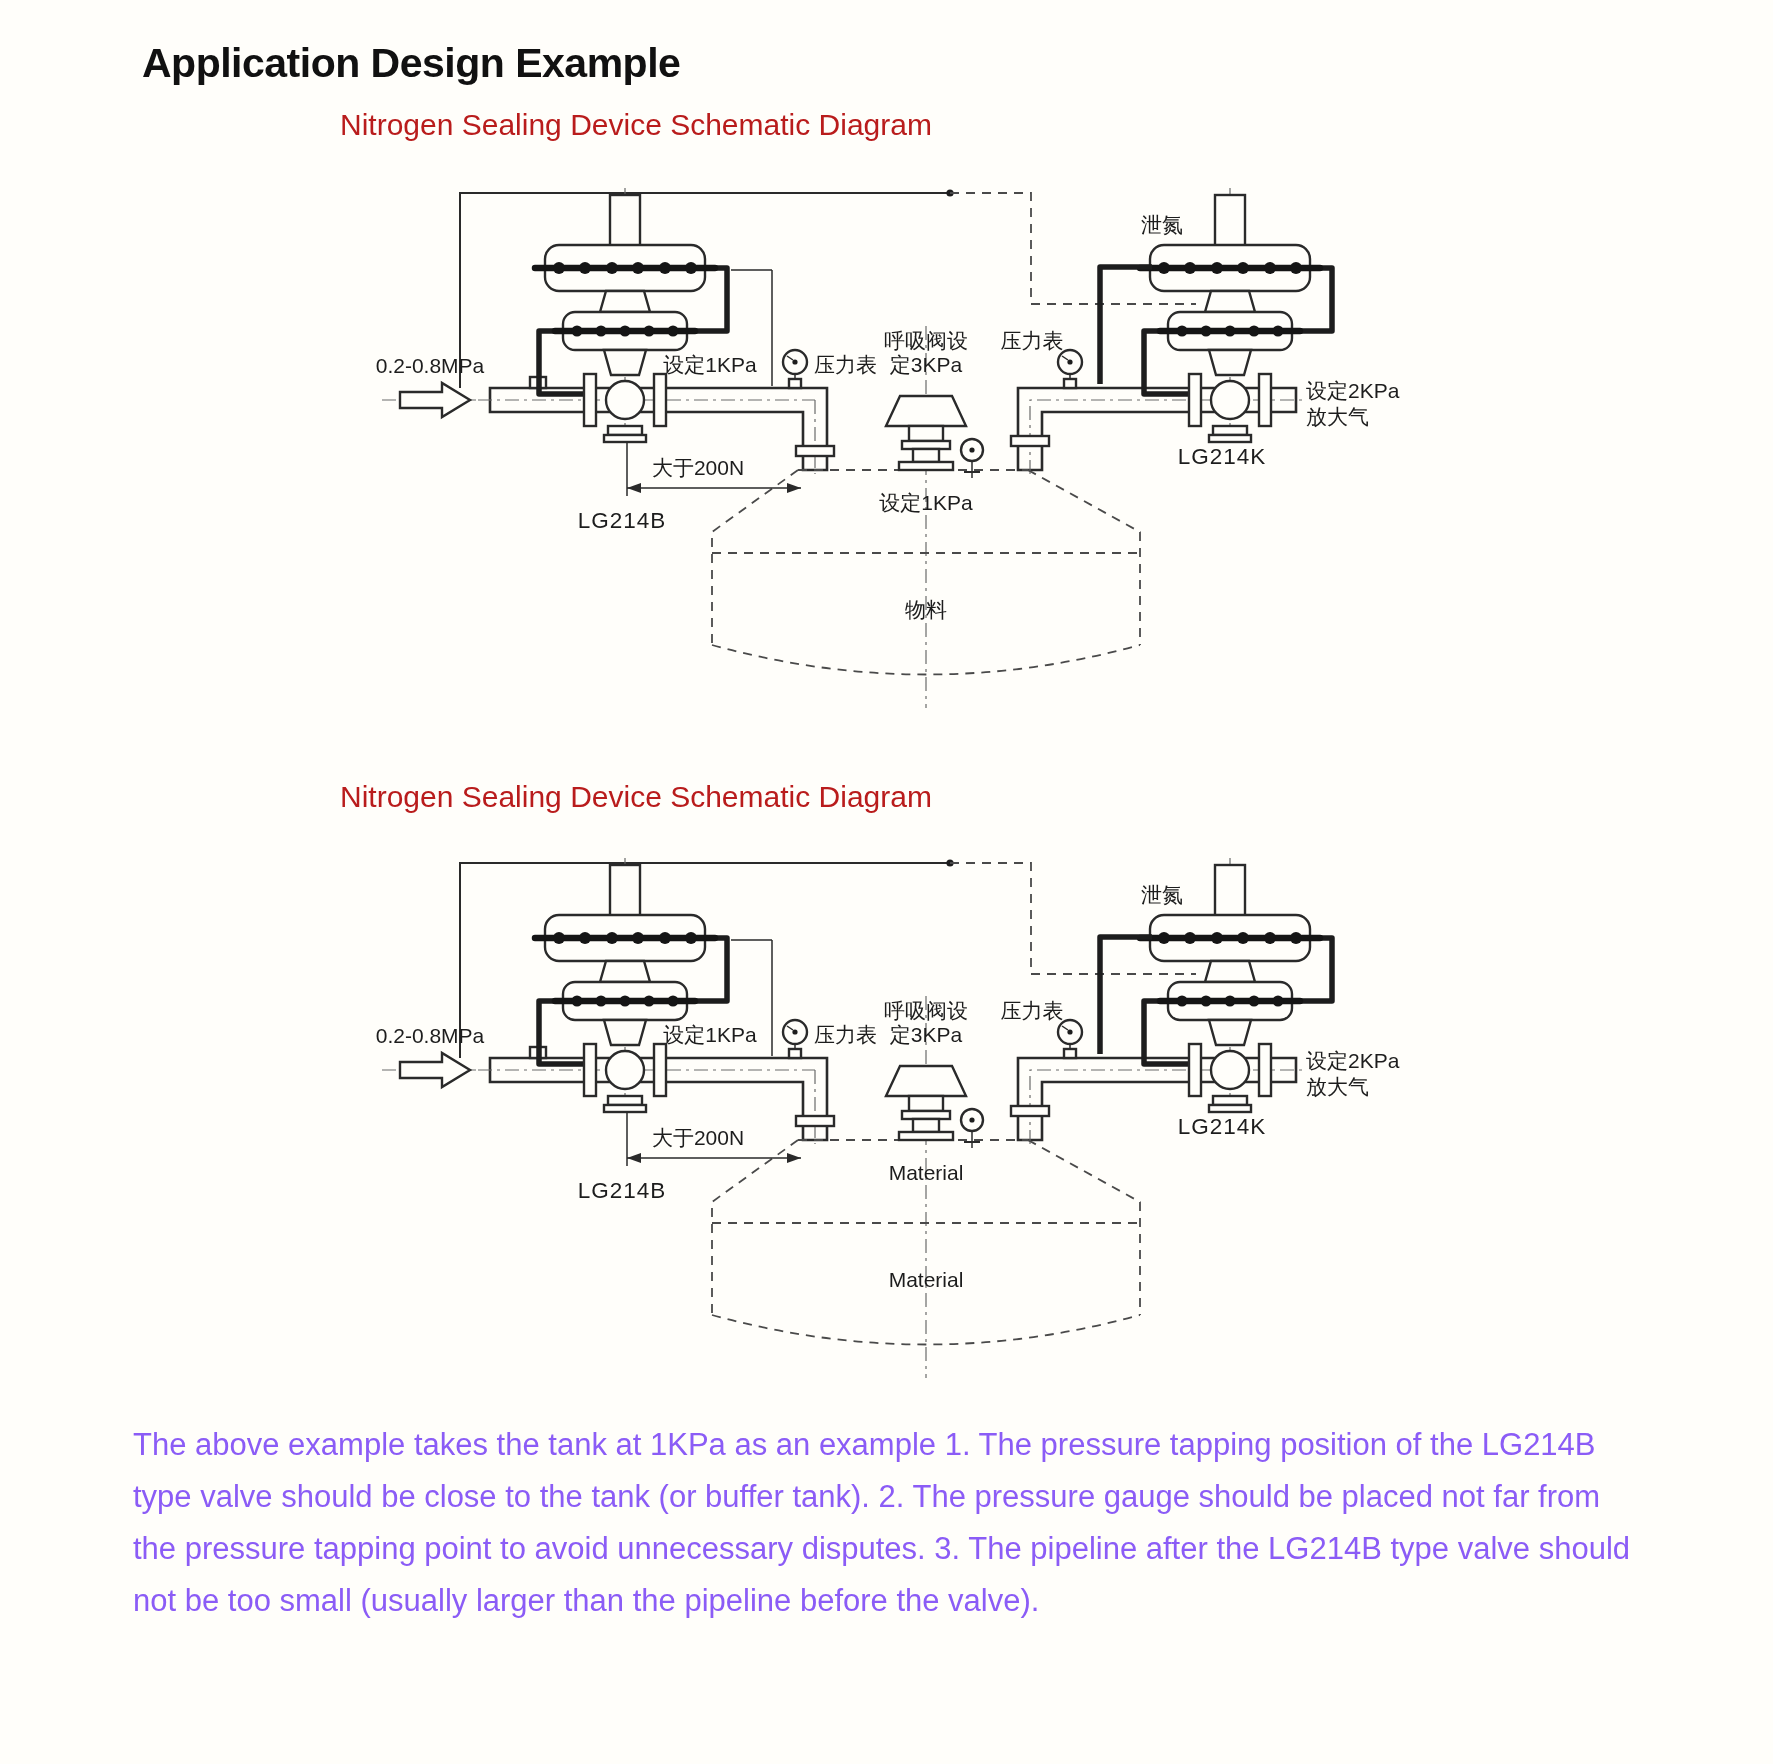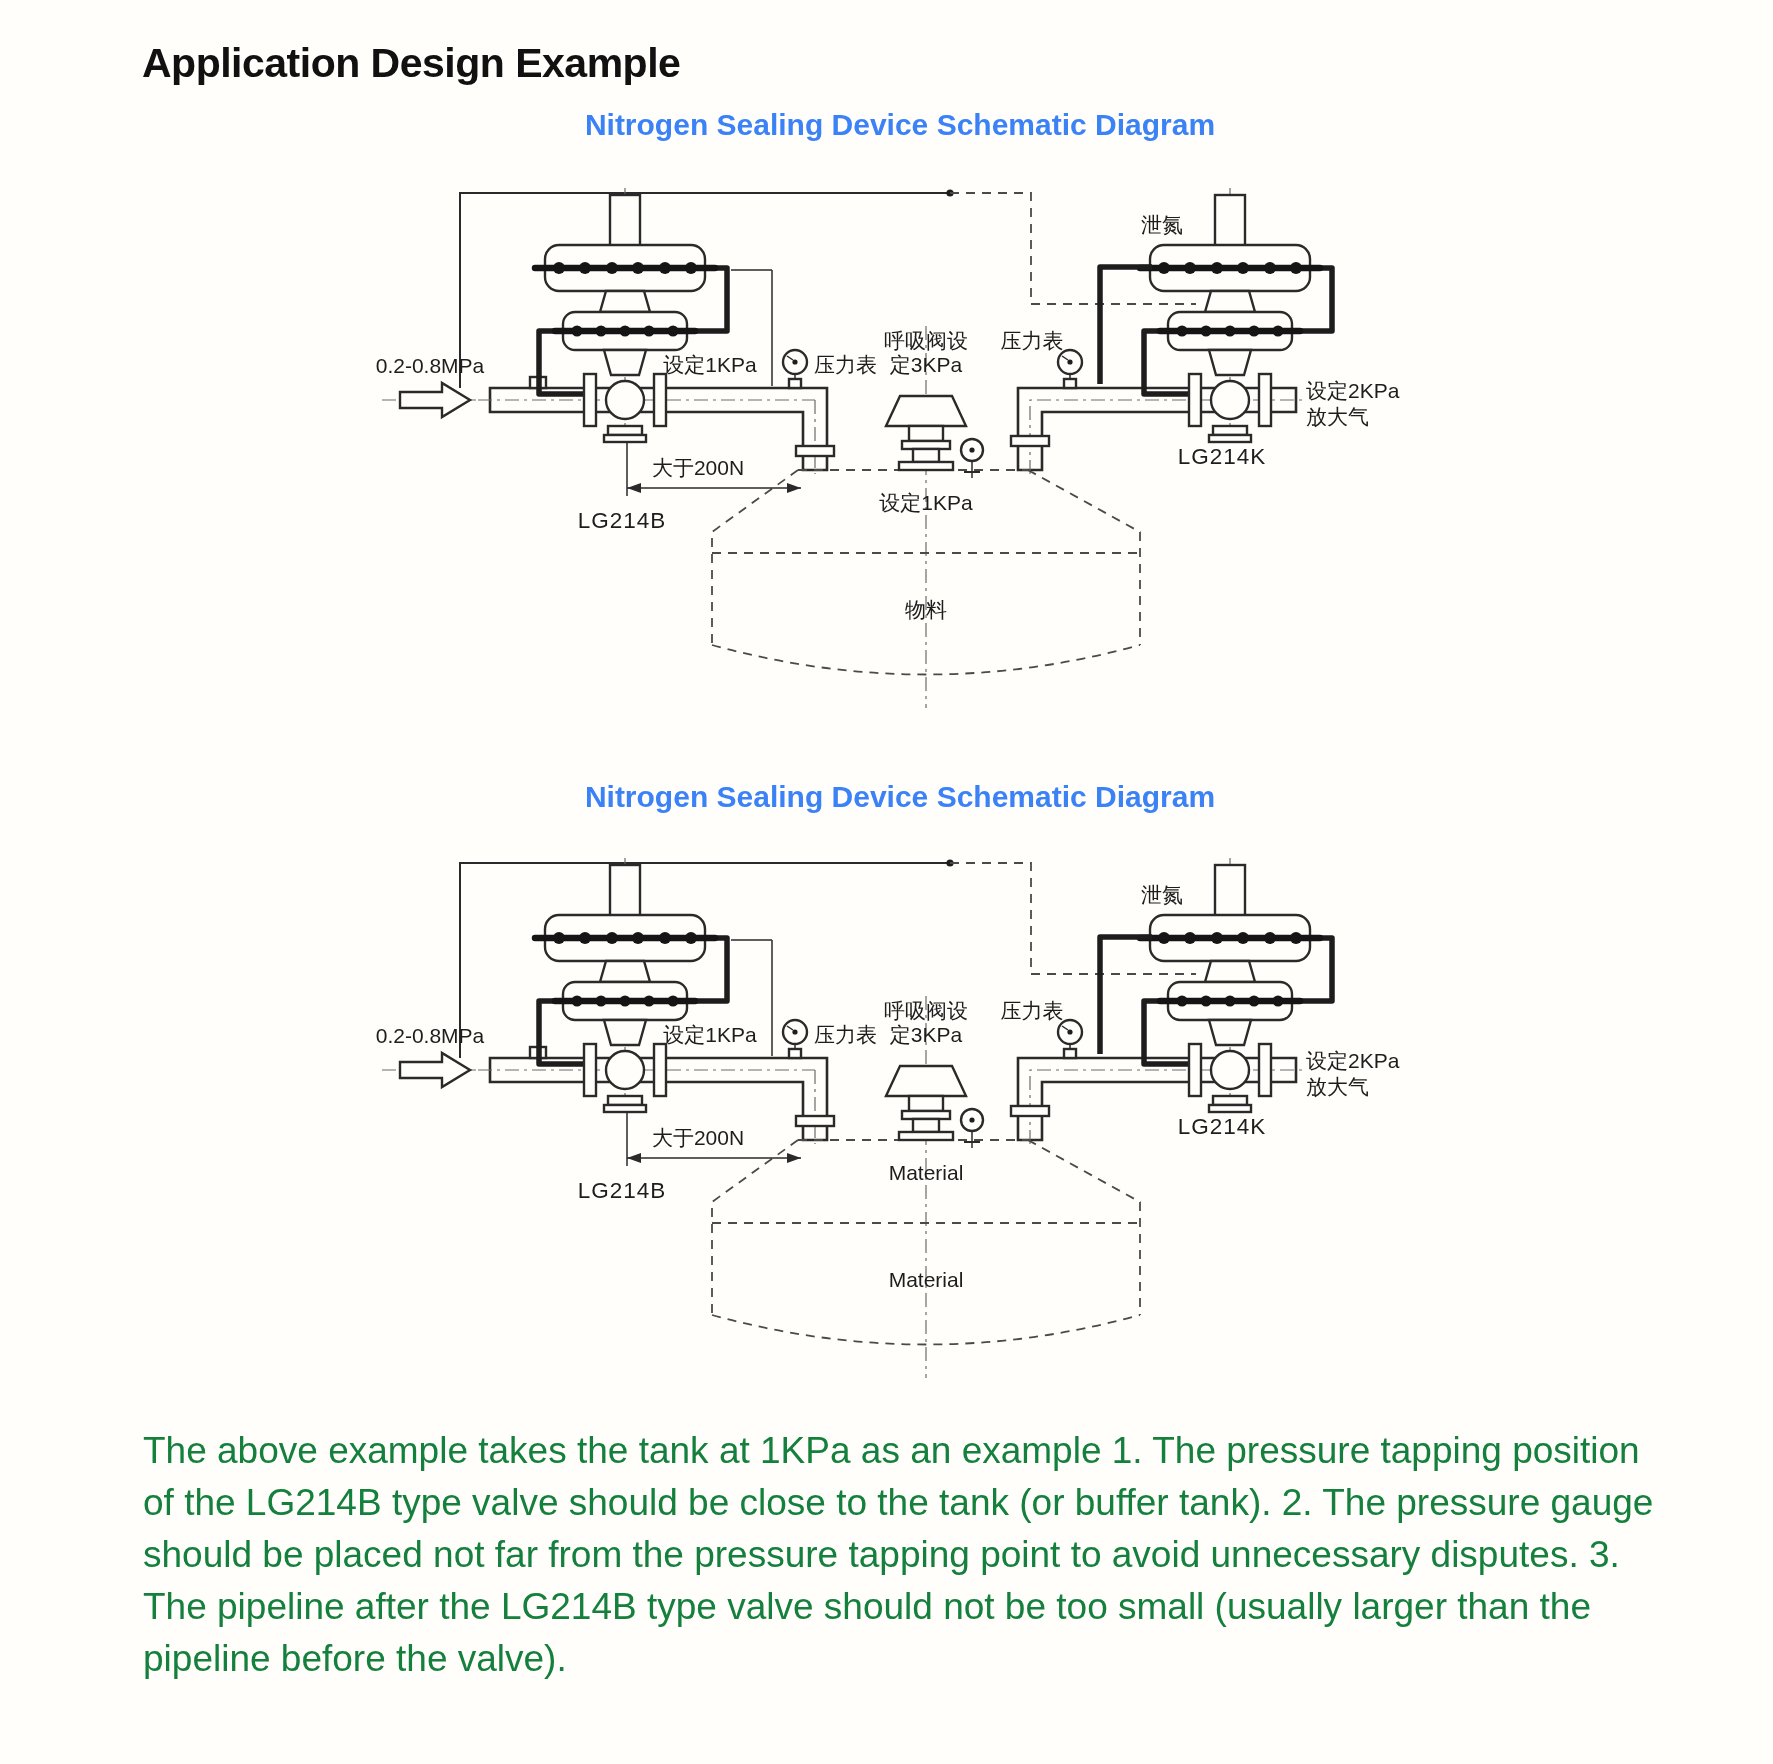--- a/index.html
+++ b/index.html
@@ -6,31 +6,31 @@
   body{
     width:1773px;height:1764px;position:relative;overflow:hidden;
     background:#fffefa;color:#1d1d1d;
     font-family:"Liberation Sans","DejaVu Sans",sans-serif;
   }
   .page-title{
     position:absolute;left:132px;top:30px;margin:10px;
     font-size:41px;font-weight:700;letter-spacing:-.5px;color:#111;
   }
   .diag-title{
-    position:absolute;left:340px;width:1120px;margin:0;text-align:center;
-    font-size:30px;font-weight:700;color:#3b82f6;
+    position:absolute;left:340px;width:1120px;margin:0;text-align:left;
+    font-size:30px;font-weight:400;color:#b91c1c;
   }
   #dt1{top:108px;}
   #dt2{top:780px;}
   .diag-svg{position:absolute;left:0;width:1773px;height:565px;}
   #svg1{top:150px;}
   #svg2{top:820px;}
   .notes{
-    position:absolute;left:143px;top:1388px;width:1515px;
-    font-size:37px;line-height:52px;color:#15803d;
+    position:absolute;left:133px;top:1388px;width:1515px;
+    font-size:31px;line-height:52px;color:#8b5cf6;
   }
   
   .pc{fill:#fffefa;stroke:#2a2a2a;stroke-width:2.4;}
   .pipe{fill:#fffefa;stroke:#2a2a2a;stroke-width:2.6;}
   .ln{fill:none;stroke:#2a2a2a;stroke-width:2;}
   .thin{stroke-width:1.5;}
   .dash{fill:none;stroke:#4a4a4a;stroke-width:1.8;stroke-dasharray:9 7;}
   .cl{fill:none;stroke:#6a6a6a;stroke-width:1.2;stroke-dasharray:14 5 3 5;}
   .tube{fill:none;stroke:#1d1d1d;stroke-width:5.5;stroke-linejoin:round;}
   .bline{stroke:#151515;stroke-width:6.5;stroke-linecap:round;}

